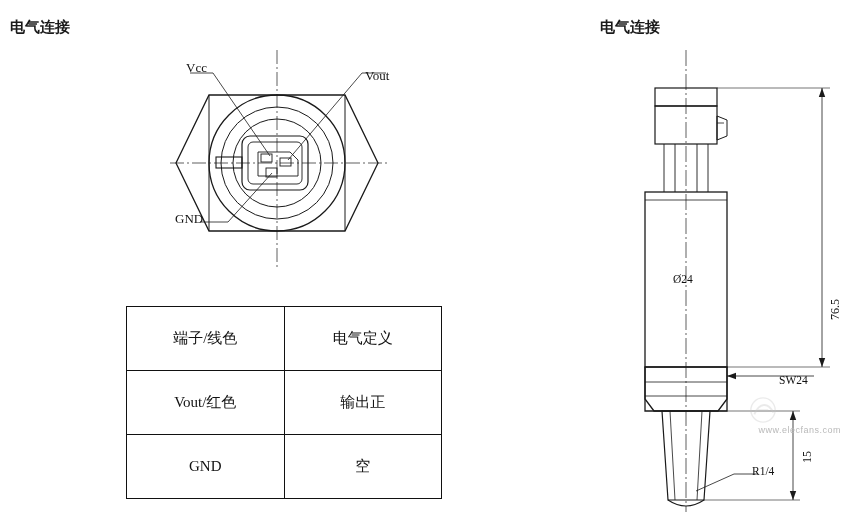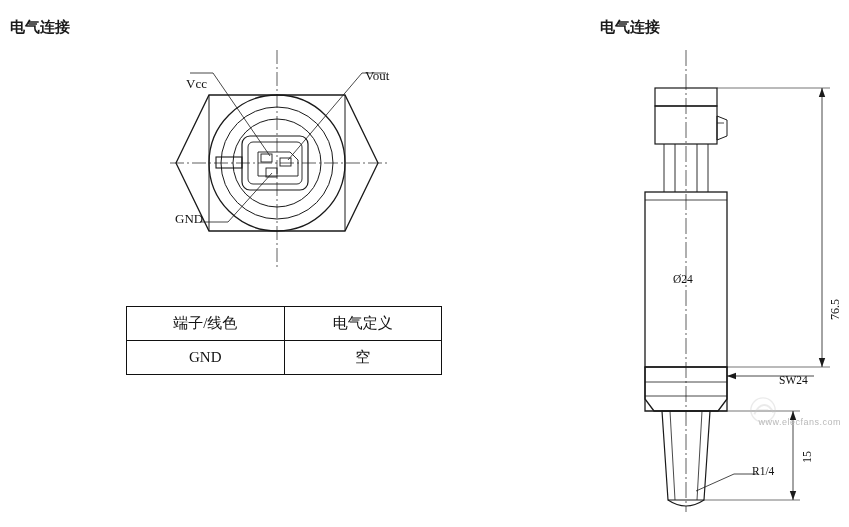--- a/index.html
+++ b/index.html
@@ -66,30 +66,30 @@
     table-layout: fixed;
   }
   .pin-table td {
     border: 1.3px solid #111;
     height: 33px;
     text-align: center;
     vertical-align: middle;
     font-family: "Liberation Serif", serif;
     font-size: 15px;
     color: #111;
-    padding: 0;
+    padding: 15px;
   }
   .pin-table td.head {
     font-size: 15px;
   }
   
   .watermark {
     position: absolute;
     right: 8px;
-    bottom: 12px;
+    bottom: 4px;
     font-family: "Liberation Sans", sans-serif;
     font-size: 9px;
     color: #b9b9b9;
     letter-spacing: .5px;
   }
   .wm-logo {
     position: absolute;
     right: 60px;
     bottom: 14px;
     width: 52px;
@@ -138,31 +138,35 @@
       <line x1="60" y1="33" x2="83" y2="33" stroke-width="0.8"></line>
 
       <line x1="232" y1="33" x2="158" y2="120" stroke-width="0.8"></line>
       <line x1="232" y1="33" x2="256" y2="33" stroke-width="0.8"></line>
 
       <line x1="98" y1="182" x2="142" y2="133" stroke-width="0.8"></line>
       <line x1="70" y1="182" x2="98" y2="182" stroke-width="0.8"></line>
     </g>
   </svg>
 
-  <div class="lbl" style="left:186px;top:60px;margin-top:16px;">Vcc</div>
+  <div class="lbl" style="left:186px;top:60px;">Vcc</div>
   <div class="lbl" style="left:365px;top:68px;">Vout</div>
   <div class="lbl" style="left:175px;top:211px;">GND</div>
 
   <table class="pin-table">
     <tbody>
         <tr>
       <td class="head">端子/线色</td>
       <td class="head">电气定义</td>
     </tr>
     <tr>
+      <td>Vout/红色</td>
+      <td>输出正</td>
+    </tr>
+    <tr>
       <td>GND</td>
       <td>空</td>
     </tr>
   </tbody>
     </table>
 
   <svg width="270" height="470" style="position:absolute;left:600px;top:50px;">
     <g class="ln" stroke-width="1.15">
 
       <line x1="86" y1="0" x2="86" y2="462" stroke-width="0.7" stroke-dasharray="16,3,2,3"></line>

